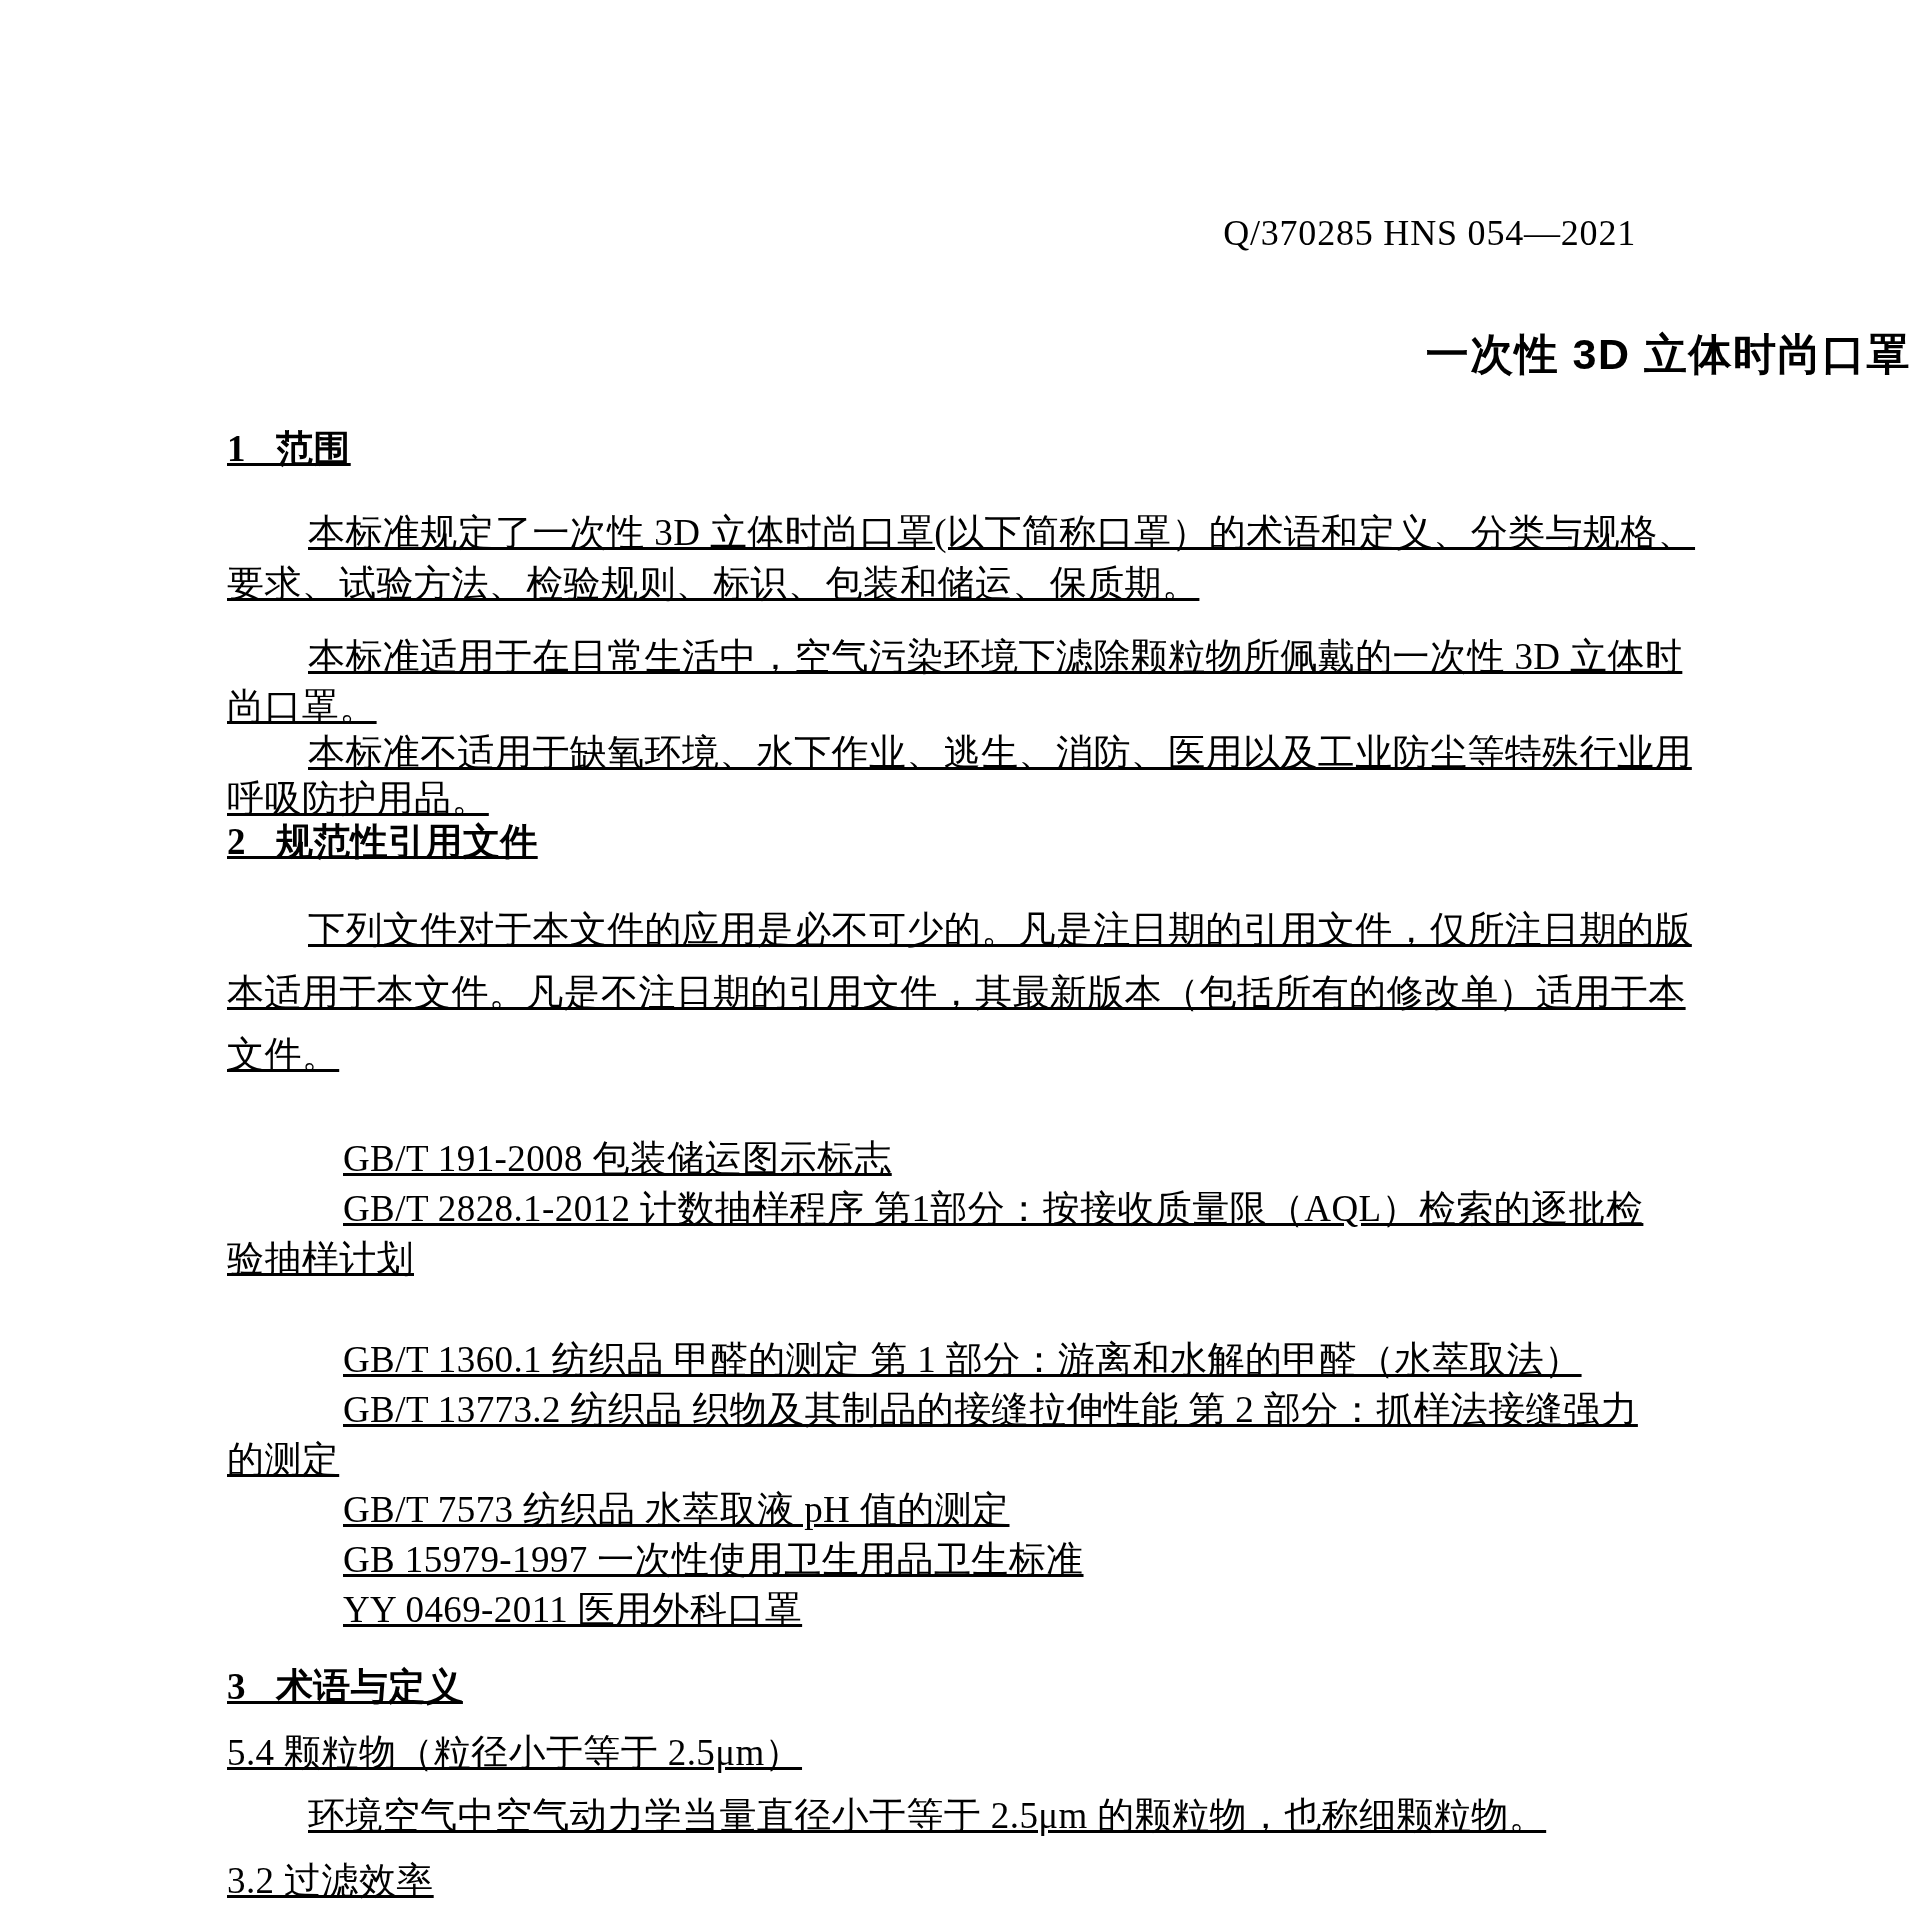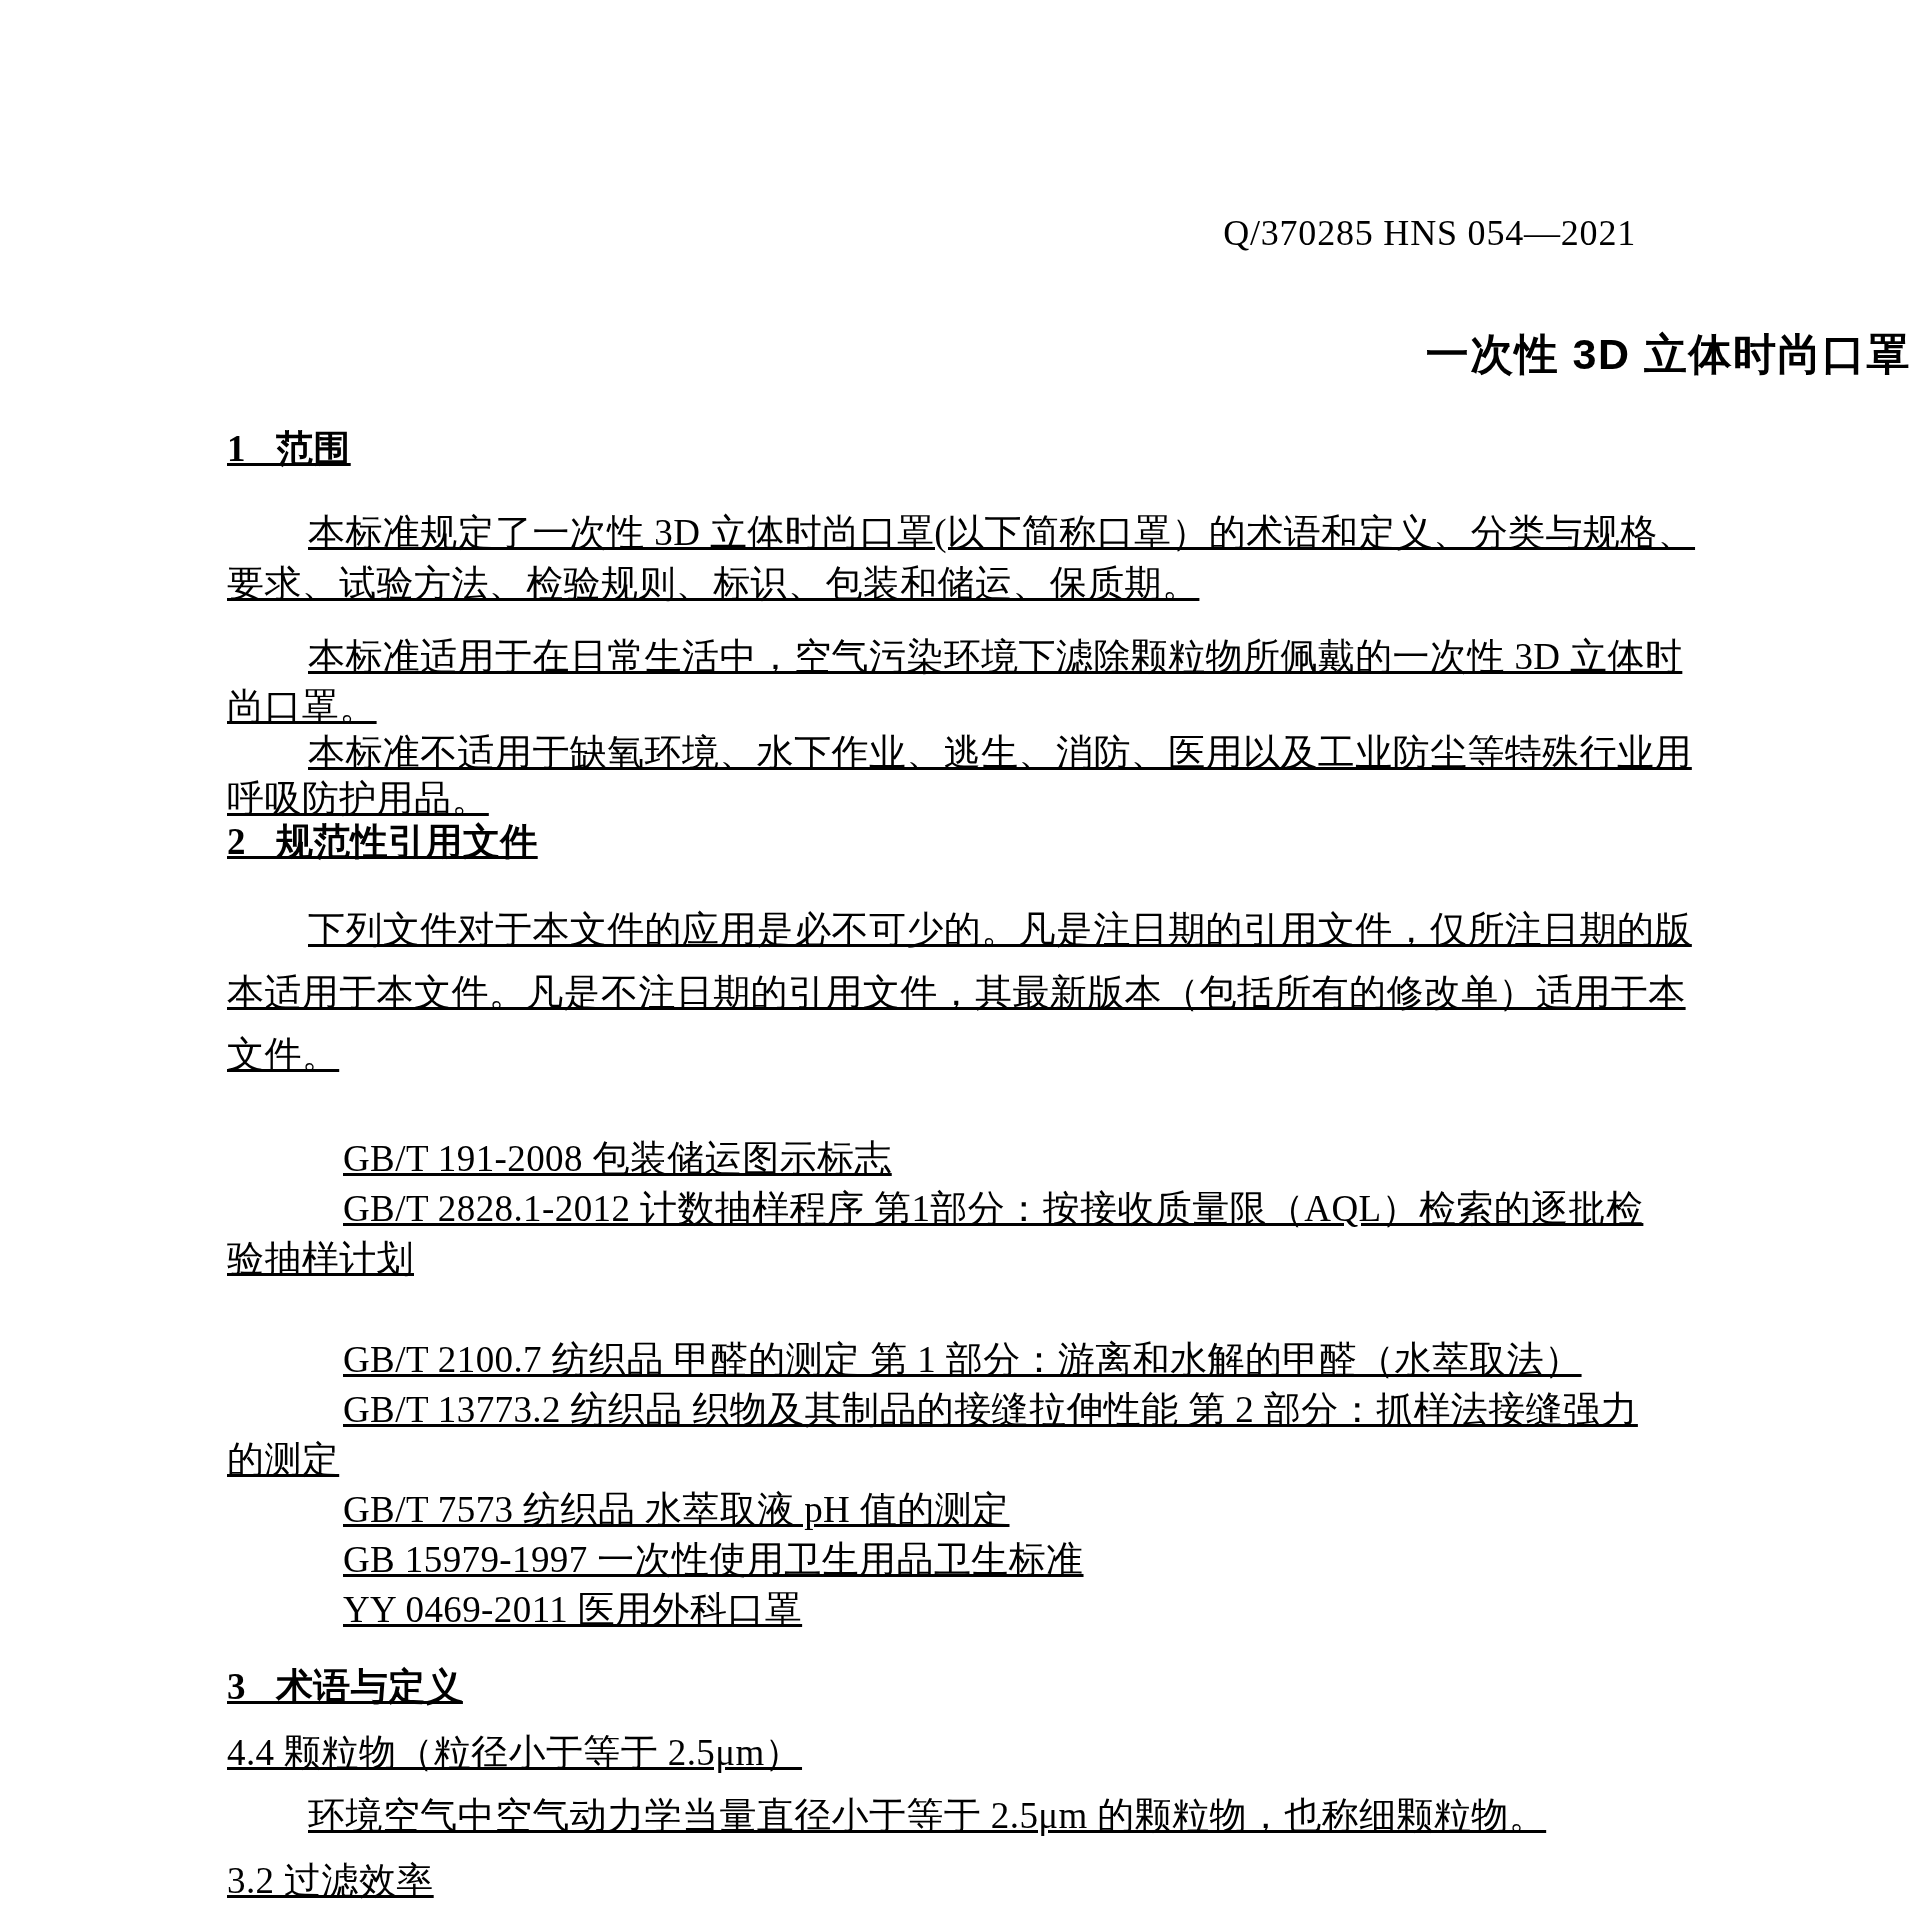--- a/index.html
+++ b/index.html
@@ -69,26 +69,26 @@
   <div class="line" style="top:778px">呼吸防护用品。</div>
 
   <div class="line heading" style="top:821px">2 规范性引用文件</div>
   <div class="line" style="top:972px">本适用于本文件。凡是不注日期的引用文件，其最新版本（包括所有的修改单）适用于本</div>
   <div class="line ind" style="top:909px">下列文件对于本文件的应用是必不可少的。凡是注日期的引用文件，仅所注日期的版</div>
   <div class="line" style="top:1034px">文件。</div>
 
   <div class="line ref" style="top:1138px">GB/T 191-2008 包装储运图示标志</div>
   <div class="line ref" style="top:1188px">GB/T 2828.1-2012 计数抽样程序 第1部分：按接收质量限（AQL）检索的逐批检</div>
   <div class="line" style="top:1238px">验抽样计划</div>
-  <div class="line ref" style="top:1339px">GB/T 2100.7  纺织品 甲醛的测定 第 1 部分：游离和水解的甲醛（水萃取法）</div>
+  <div class="line ref" style="top:1339px">GB/T 1360.1  纺织品 甲醛的测定 第 1 部分：游离和水解的甲醛（水萃取法）</div>
   <div class="line ref" style="top:1389px">GB/T 13773.2 纺织品 织物及其制品的接缝拉伸性能 第 2 部分：抓样法接缝强力</div>
   <div class="line" style="top:1439px">的测定</div>
   <div class="line ref" style="top:1489px">GB/T 7573  纺织品 水萃取液 pH 值的测定</div>
   <div class="line ref" style="top:1539px">GB 15979-1997 一次性使用卫生用品卫生标准</div>
   <div class="line ref" style="top:1589px">YY 0469-2011 医用外科口罩</div>
 
   <div class="line heading" style="top:1666px">3 术语与定义</div>
-  <div class="line" style="top:1732px">4.4 颗粒物（粒径小于等于 2.5μm）</div>
+  <div class="line" style="top:1732px">5.4 颗粒物（粒径小于等于 2.5μm）</div>
   <div class="line ind" style="top:1795px">环境空气中空气动力学当量直径小于等于 2.5μm 的颗粒物，也称细颗粒物。</div>
   <div class="line" style="top:1860px">3.2 过滤效率</div>
 
 </div>
 
 
 </body></html>

